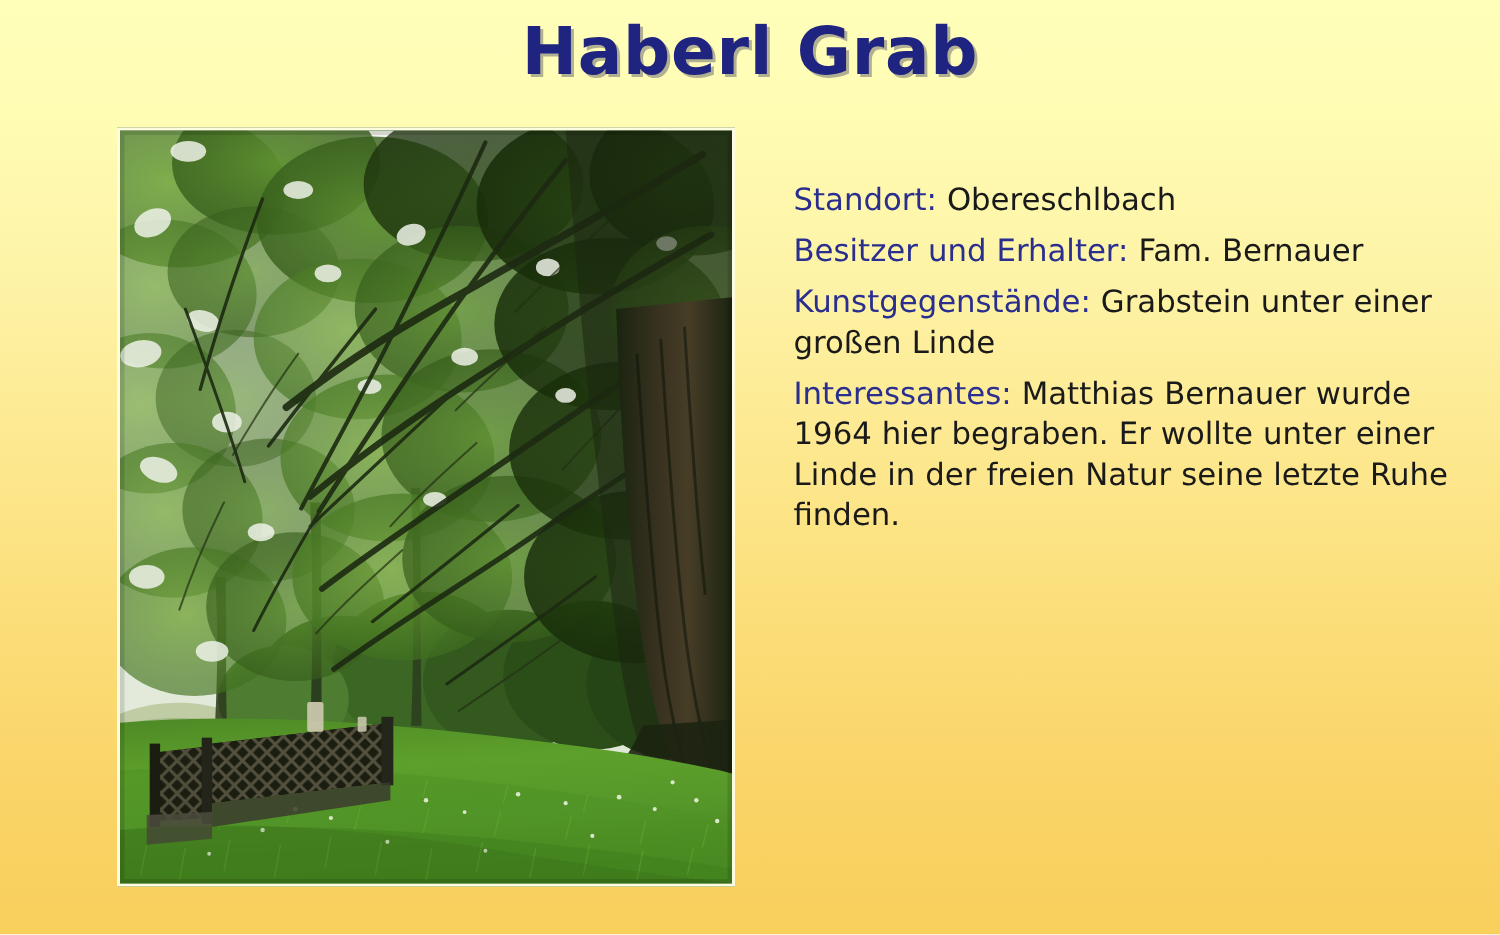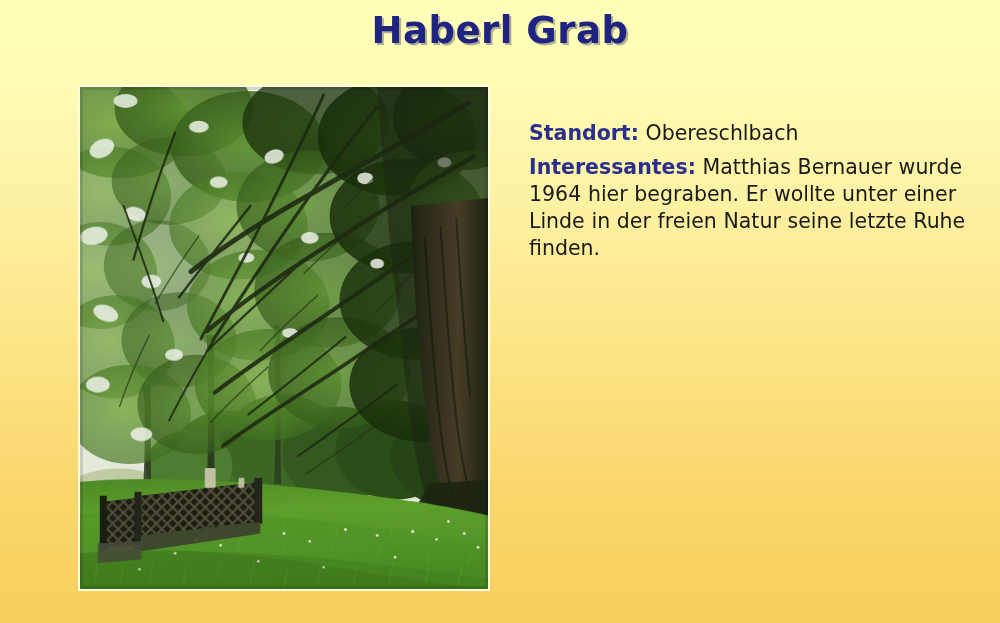--- a/index.html
+++ b/index.html
@@ -29,21 +29,21 @@
   }
 
   
   #title {
     position: absolute;
     left: 0;
     top: 10px;
     width: 1000px;
     text-align: center;
     font-family: "DejaVu Sans", sans-serif;
-    font-size: 37px;
+    font-size: 44px;
     font-weight: bold;
     letter-spacing: 0.5px;
     color: #1f2480;
     text-shadow: 2px 2px 0 rgba(60,60,90,0.40);
     line-height: 1.15;
     white-space: nowrap;
   }
 
   
   #photo-frame {
@@ -73,21 +73,21 @@
   .para {
     font-family: "DejaVu Sans", sans-serif;
     font-size: 20.5px;
     line-height: 1.32;
     color: #171717;
     margin: 0 0 7px 0;
     word-spacing: 0.2px;
   }
   .para:last-child { margin-bottom: 0; }
   .lbl {
-    font-weight: bold;
+    font-weight: normal;
     color: #2a2f8f;
   }
   .val {
     font-weight: normal;
     color: #1a1a1a;
   }
 </style>
 </head>
 <body>
 
@@ -327,22 +327,28 @@
       <rect x="0" y="0" width="412" height="506" fill="none" stroke="#000" stroke-opacity="0.12" stroke-width="6"></rect>
     </svg>
   </div>
 
   <div id="text-col">
 
     <p class="para">
       <span class="lbl">Standort:</span><span class="val"> Obereschlbach</span>
     </p>
 
-
-
+    <p class="para">
+      <span class="lbl">Besitzer und Erhalter:</span><span class="val"> Fam. Bernauer</span>
+    </p>
+
+
+    <p class="para">
+      <span class="lbl">Kunstgegenstände:</span><span class="val"> Grabstein unter einer großen Linde</span>
+    </p>
 
     <p class="para">
       <span class="lbl">Interessantes:</span><span class="val"> Matthias Bernauer wurde 1964 hier begraben. Er wollte unter einer Linde in der freien Natur seine letzte Ruhe finden.</span>
     </p>
 
 
   </div>
 
 </div>
 

